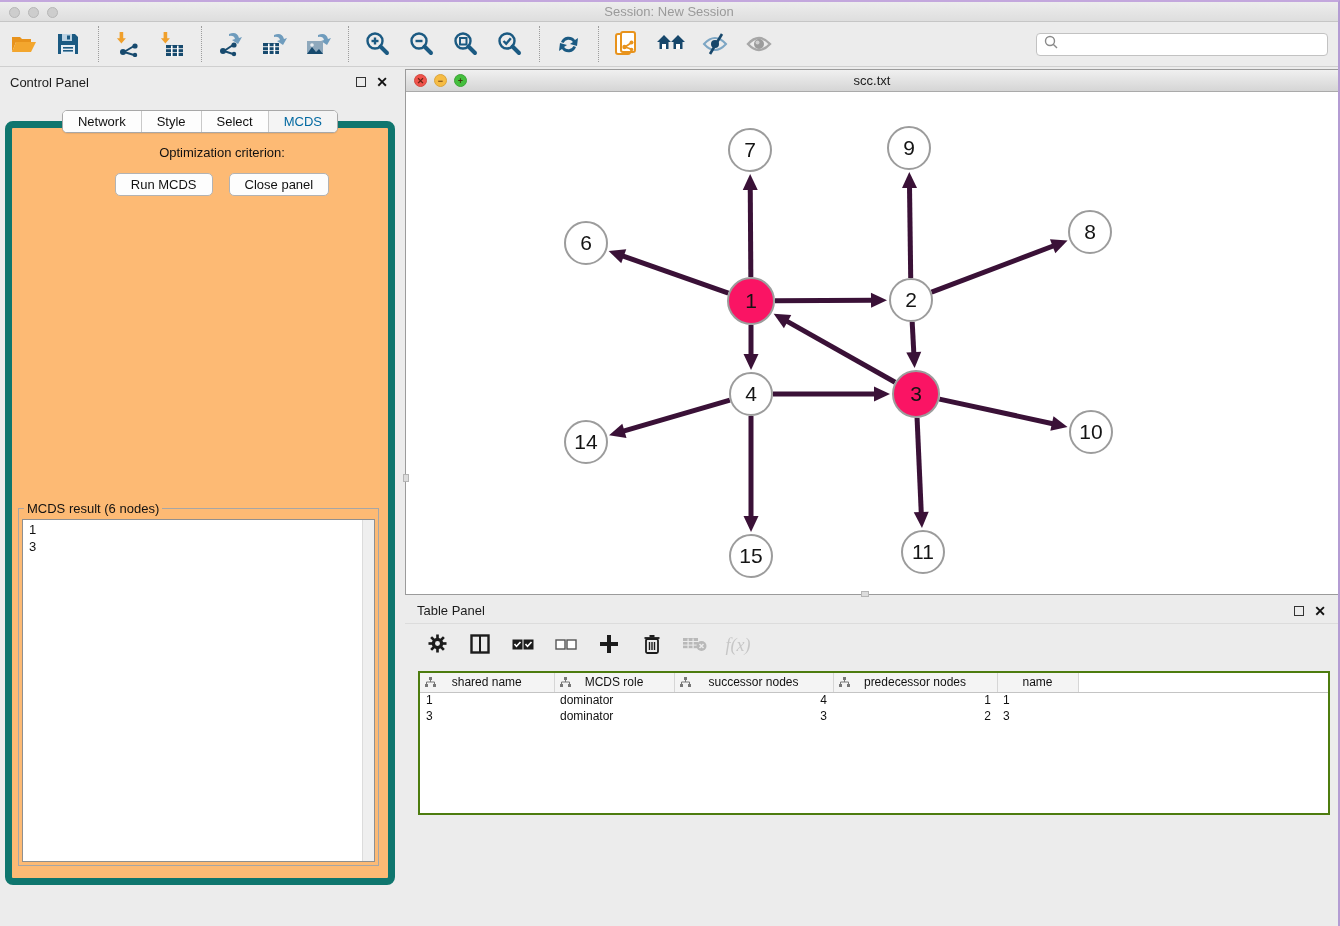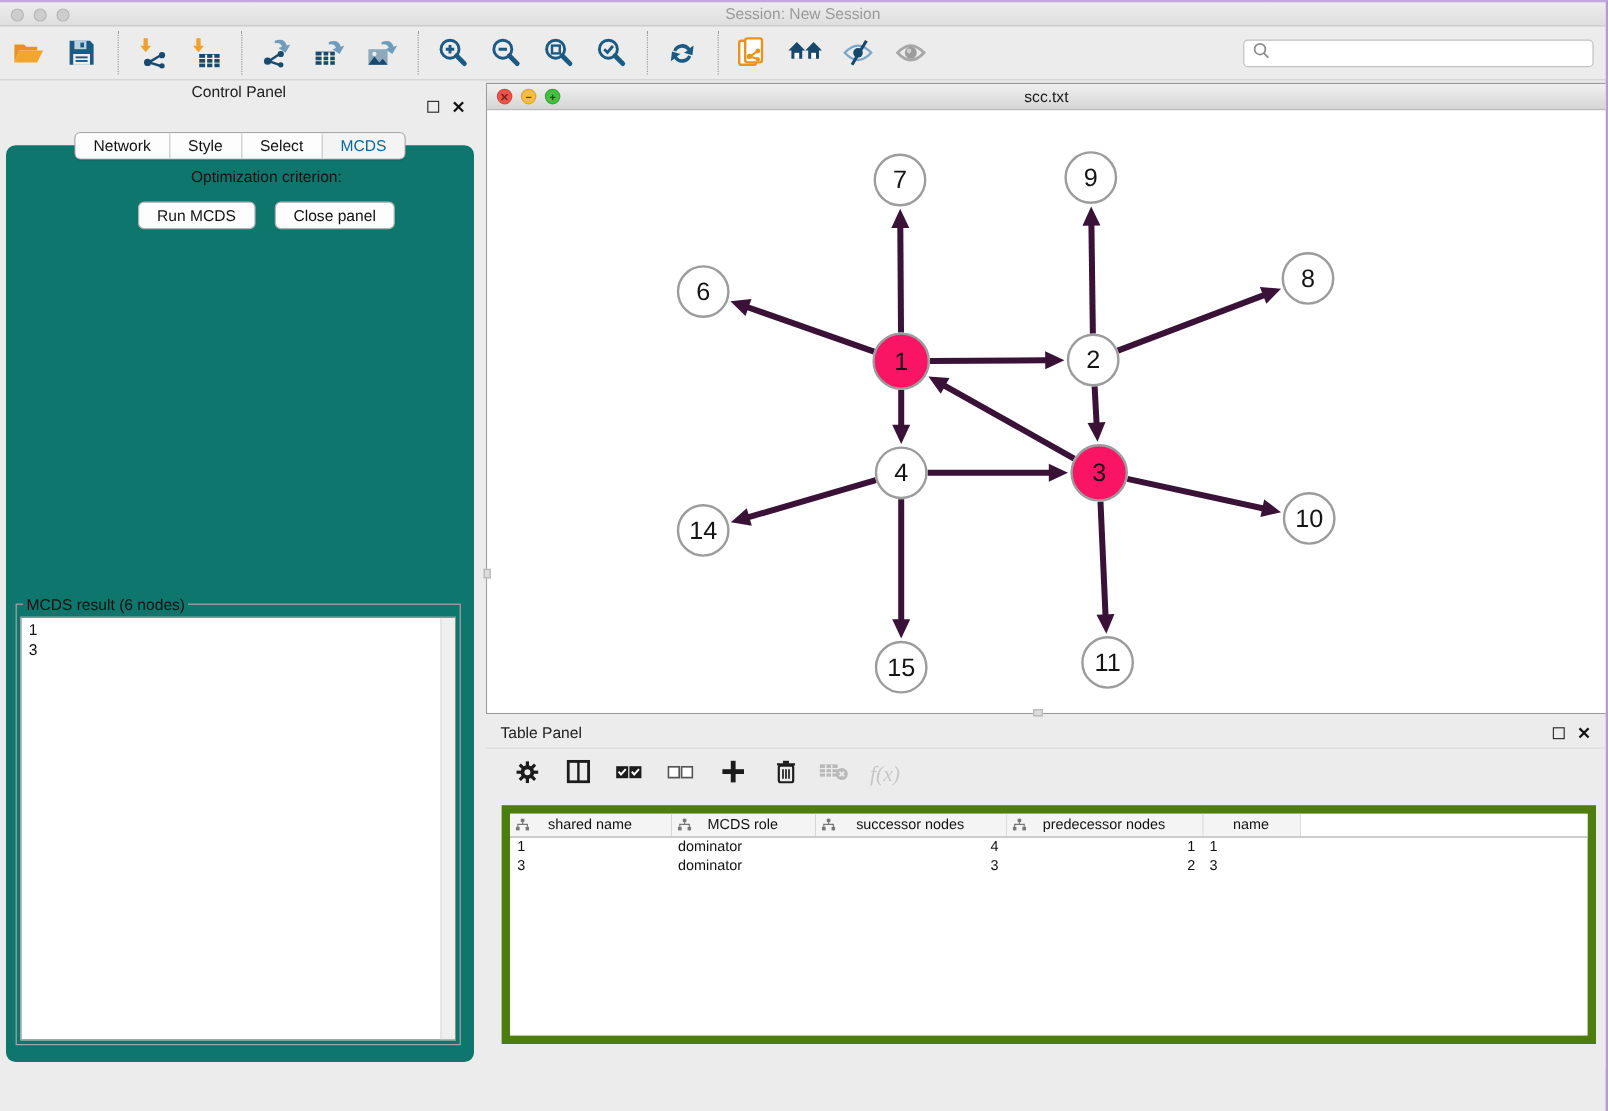--- a/index.html
+++ b/index.html
@@ -24,34 +24,34 @@
   .tsep { width:1px; height:36px; border-left:1px dotted #9d9d9d; margin:0 12px 0 2px; }
   .searchbox { margin-left:auto; width:292px; height:23px; background:#fff; border:1px solid #c2c2c2;
                border-radius:4px; display:flex; align-items:center; padding-left:6px; }
   .searchbox input { border:none; outline:none; flex:1; font-size:12px; background:transparent; height:100%; }
 
   
   .main { position:absolute; top:67px; left:0; right:0; bottom:35px; }
 
   
   .cpanel { position:absolute; left:0; top:0; width:400px; height:820px; }
-  .cp-header { height:26px; display:flex; align-items:center; padding:0 12px 0 10px;flex-direction:column; }
+  .cp-header { height:26px; display:flex; align-items:center; padding:0 12px 0 10px; }
   .cp-title { font-size:13px; color:#1c1c1c; }
   .panel-hbtns { margin-left:auto; display:flex; align-items:center; gap:10px; }
   .float-btn { width:10px; height:10px; border:1.5px solid #333; display:inline-block; }
   .close-btn { font-size:14px; font-weight:bold; color:#111; line-height:10px; }
   .cp-tabs { text-align:center; margin-top:15px; position:relative; z-index:2; }
   .seg { display:inline-flex; border:1px solid #a8a8a8; border-radius:5px; background:#fff; overflow:hidden;
          box-shadow:0 1px 1px rgba(0,0,0,.08); }
   .seg .segbtn { padding:3px 15px; font-size:13px; color:#111; background:#fdfdfd;
                  border-left:1px solid #c9c9c9; cursor:default; }
   .seg .segbtn:first-child { border-left:none; }
   .seg .segbtn.active { color:#0369a1; background:#f4f4f4; }
   .cp-pane { position:absolute; left:5px; right:5px; top:52px; bottom:4px;
-             background:#0f766e; border:2px solid #0f766e; border-radius:8px;padding-left:44px; }
+             background:#fdba74; border:7px solid #0f766e; border-radius:8px;padding-left:44px; }
   .opt-label { margin-top:17px; text-align:center; font-size:13px; color:#111; }
   .criterion { position:relative; margin:9px 40px 0 38px; height:22px; background:#fff;
                border:1px solid #b3b3b3; border-radius:5px; font-size:13px; color:#111;
                padding:3px 24px 0 9px; }
   .stepper { position:absolute; right:7px; top:4px; width:9px; }
   .stepper i { display:block; width:0; height:0; border-left:4.5px solid transparent; border-right:4.5px solid transparent; }
   .stepper .up { border-bottom:5px solid #555; margin-bottom:3px; }
   .stepper .dn { border-top:5px solid #555; }
   .cp-btnrow { margin-top:13px; text-align:center; display:flex; justify-content:center; gap:16px; }
   .pbtn { background:#fdfdfd; border:1px solid #b3b3b3; border-radius:5px; padding:3px 15px;
@@ -79,24 +79,24 @@
   .nf-canvas svg { position:absolute; left:0; top:0; }
   .split-dot-left { position:absolute; left:-3px; top:404px; width:6px; height:8px; background:#dcdcdc; border:1px solid #b5b5b5; }
   .split-dot-bottom { position:absolute; left:455px; bottom:-3px; width:8px; height:6px; background:#dcdcdc; border:1px solid #b5b5b5; }
 
   
   .tpanel { position:absolute; left:405px; top:529px; right:0; bottom:0; background:#ececec; }
   .tp-header { height:25px; display:flex; align-items:center; padding:0 12px 0 12px; }
   .tp-title { font-size:13px; color:#1c1c1c; }
   .tp-toolbar { height:44px; display:flex; align-items:center; padding-left:20px; gap:19px;
                 border-top:1px solid #dcdcdc; }
-  .ticon { display:flex; align-items:center; justify-content:flex-end; width:24px; height:24px; }
+  .ticon { display:flex; align-items:center; justify-content:center; width:24px; height:24px; }
   .ticon.disabled { opacity:.45; }
   .fx { font-family:"Liberation Serif", serif; font-style:italic; font-size:18px; color:#9a9a9a; }
-  .tp-tablewrap { margin:4px 8px 0 13px; height:199px; background:#fff; border:7px solid #4d7c0f; overflow:hidden; }
+  .tp-tablewrap { margin:4px 8px 0 13px; height:144px; background:#fff; border:2px solid #4d7c0f; overflow:hidden; }
   table.datatable { width:100%; border-collapse:collapse; table-layout:fixed; font-size:12px; }
   table.datatable th { height:19px; background:#f4f4f4; border-right:1px solid #d6d6d6;
                        border-bottom:1px solid #c4c4c4; font-weight:normal; color:#111;
                        position:relative; text-align:center; overflow:hidden; }
   table.datatable th.filler { background:#fff; border-right:none; }
   .th-icon { position:absolute; left:5px; top:4px; }
   table.datatable td { height:16px; padding:0 6px; color:#111; overflow:hidden; white-space:nowrap; }
   td.al { text-align:left; } td.ar { text-align:right; padding-right:14px; }
   td.name-col { padding-left:9px; }
   .tp-tabs { position:absolute; bottom:3px; left:0; right:0; text-align:center; }

